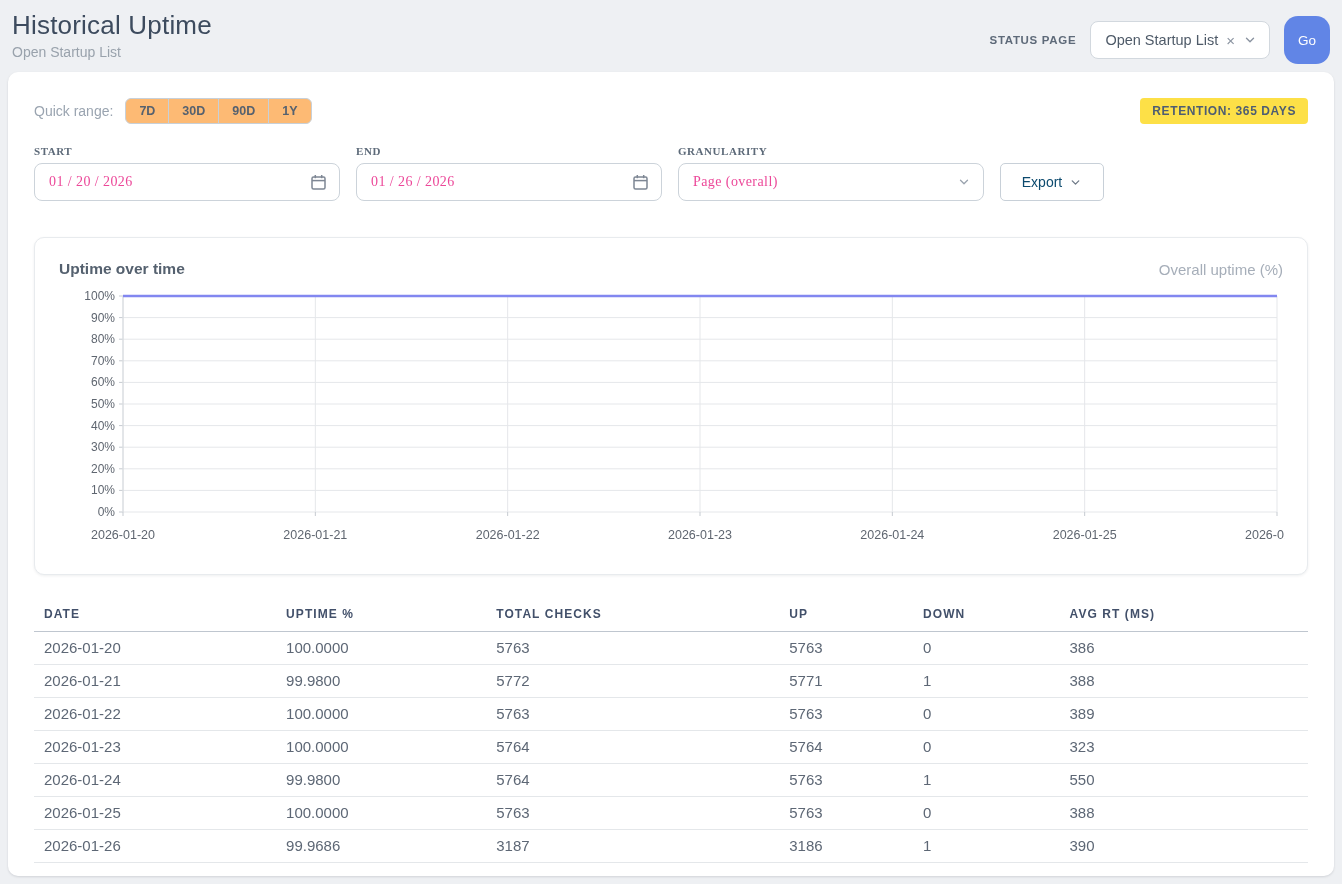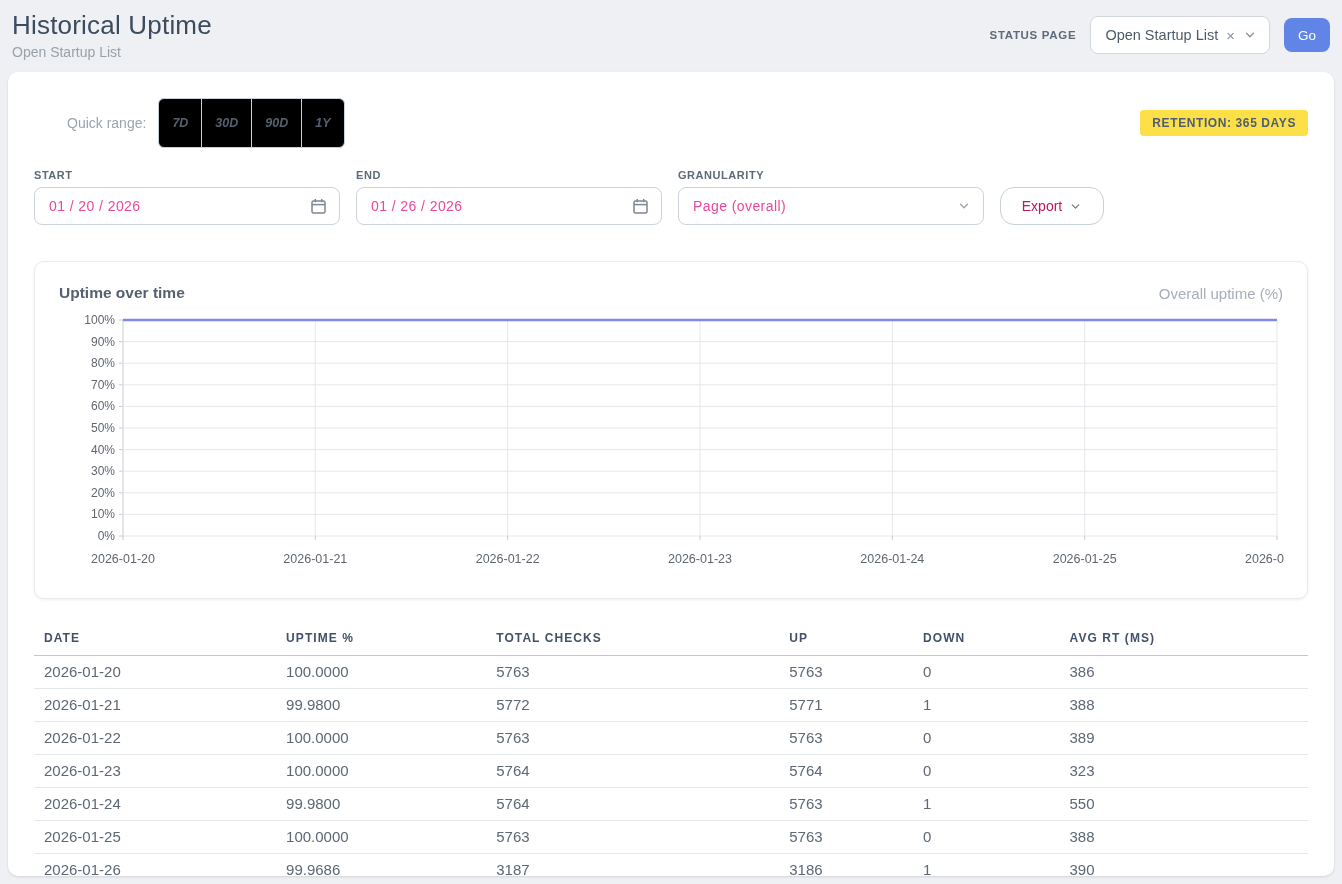--- a/index.html
+++ b/index.html
@@ -22,69 +22,69 @@
   .header-right { display:flex; align-items:center; gap:14px; margin-top:6px; }
   .status-page-label { font-size:11.5px; font-weight:600; color:#5e6a79; letter-spacing:.06em;padding-left:20px; }
   .status-select {
     display:flex; align-items:center; gap:8px; background:#fff;
     border:1px solid #d2d8de; border-radius:8px; height:38px;
     padding:0 12px 0 14px; min-width:162px; cursor:pointer;
   }
   .status-select .value { font-size:14.5px; color:#4e5a68; }
   .clear-x { font-size:15px; color:#8a93a0; line-height:1; }
   .go-button {
-    background:#6185e6; color:#fff; border:none; border-radius:8px;
-    height:34px; padding:0 14px; font-size:13.5px; cursor:pointer;
+    background:#6185e6; color:#fff; border:none; border-radius:14px;
+    height:48px; padding:0 14px; font-size:13.5px; cursor:pointer;
   }
 
   
   .main-card {
     margin:0 8px; background:#fff; border-radius:10px;
     box-shadow:0 1px 2px rgba(16,24,40,.05), 0 1px 3px rgba(16,24,40,.08);
     padding:26px; height:804px;
   }
 
   
-  .row-quick { display:flex; justify-content:space-between; align-items:center;margin-left:33px; }
+  .row-quick { display:flex; justify-content:space-between; align-items:flex-end; }
   .quick-left { display:flex; align-items:center; gap:12px; }
   .quick-label { font-size:14px; color:#9aa4b0; }
   .btn-group { display:flex; }
   .btn-group button {
-    background:#000000; border:1px solid #c8d0d8; color:#55616f;
-    font-size:12.5px; font-weight:600; padding:17px 13px; cursor:pointer;
-    margin-left:-1px; position:relative;font-style:italic;
+    background:#fdba74; border:1px solid #c8d0d8; color:#55616f;
+    font-size:12.5px; font-weight:600; padding:5px 13px; cursor:pointer;
+    margin-left:-1px; position:relative;
   }
   .btn-group button:first-child { border-radius:6px 0 0 6px; margin-left:0; }
   .btn-group button:last-child { border-radius:0 6px 6px 0; }
   .retention-badge {
     background:#fde047; color:#4e5d72; font-size:12px; font-weight:700;
     letter-spacing:.05em; border-radius:4px; padding:6px 12px;
   }
 
   
   .row-filters { display:flex; gap:16px; margin-top:21px; align-items:flex-end; }
-  .field { display:flex; flex-direction:column; }
+  .field { display:flex; flex-direction:column;font-family:Liberation Serif, serif; }
   .field-label {
     font-size:11px; font-weight:600; color:#5d6a79; letter-spacing:.05em;
     margin-bottom:6px;
   }
   .input-box {
     width:306px; height:38px; background:#fff; border:1px solid #ccd3da;
     border-radius:8px; display:flex; align-items:center; padding:0 12px 0 14px;
     font-size:14px; color:#ec4899; cursor:text;
   }
   .input-box .value { flex:1; letter-spacing:.03em; }
   .select-box { cursor:pointer; }
   .refresh-button {
     width:190px; height:38px; background:#6185e6; border:none; border-radius:8px;
     color:#fff; font-size:14.5px; cursor:pointer;
   }
   .export-button {
     width:104px; height:38px; background:#fff; border:1px solid #c8d0d8;
-    border-radius:14px; color:#be185d; font-size:14px; cursor:pointer;
+    border-radius:5px; color:#0c4a6e; font-size:14px; cursor:pointer;
     display:flex; align-items:center; justify-content:center; gap:7px;
   }
 
   
   .chart-card {
     margin-top:36px; background:#fff; border:1px solid #e8ebee; border-radius:10px;
     box-shadow:0 1px 3px rgba(16,24,40,.07); padding:22px 24px 12px; height:338px;
   }
   .chart-head { display:flex; justify-content:space-between; align-items:center; }
   .chart-title { font-size:15.5px; font-weight:700; color:#55616f; }

